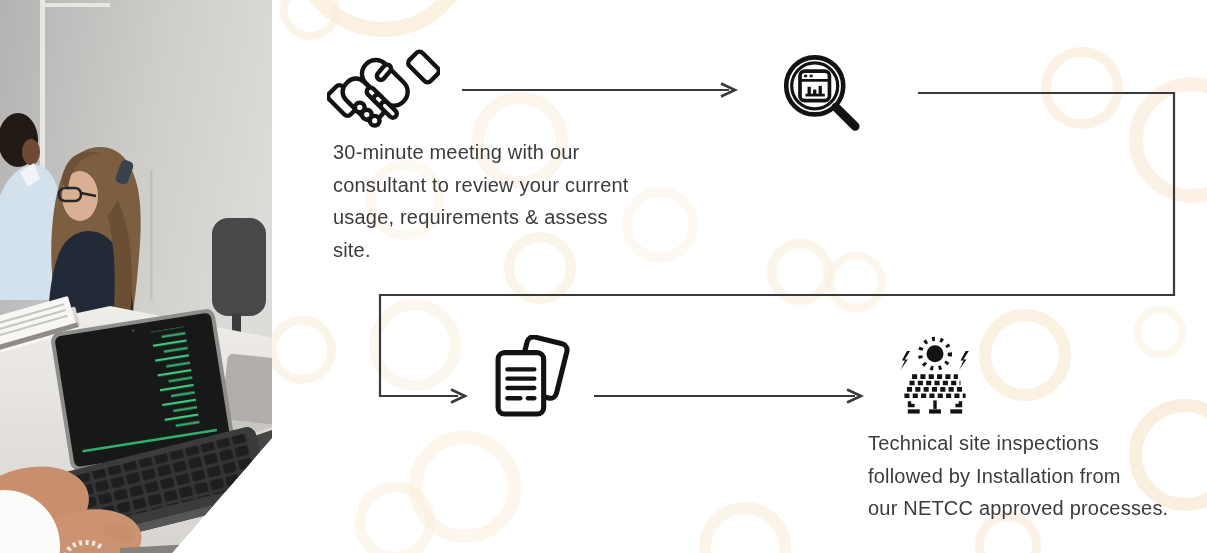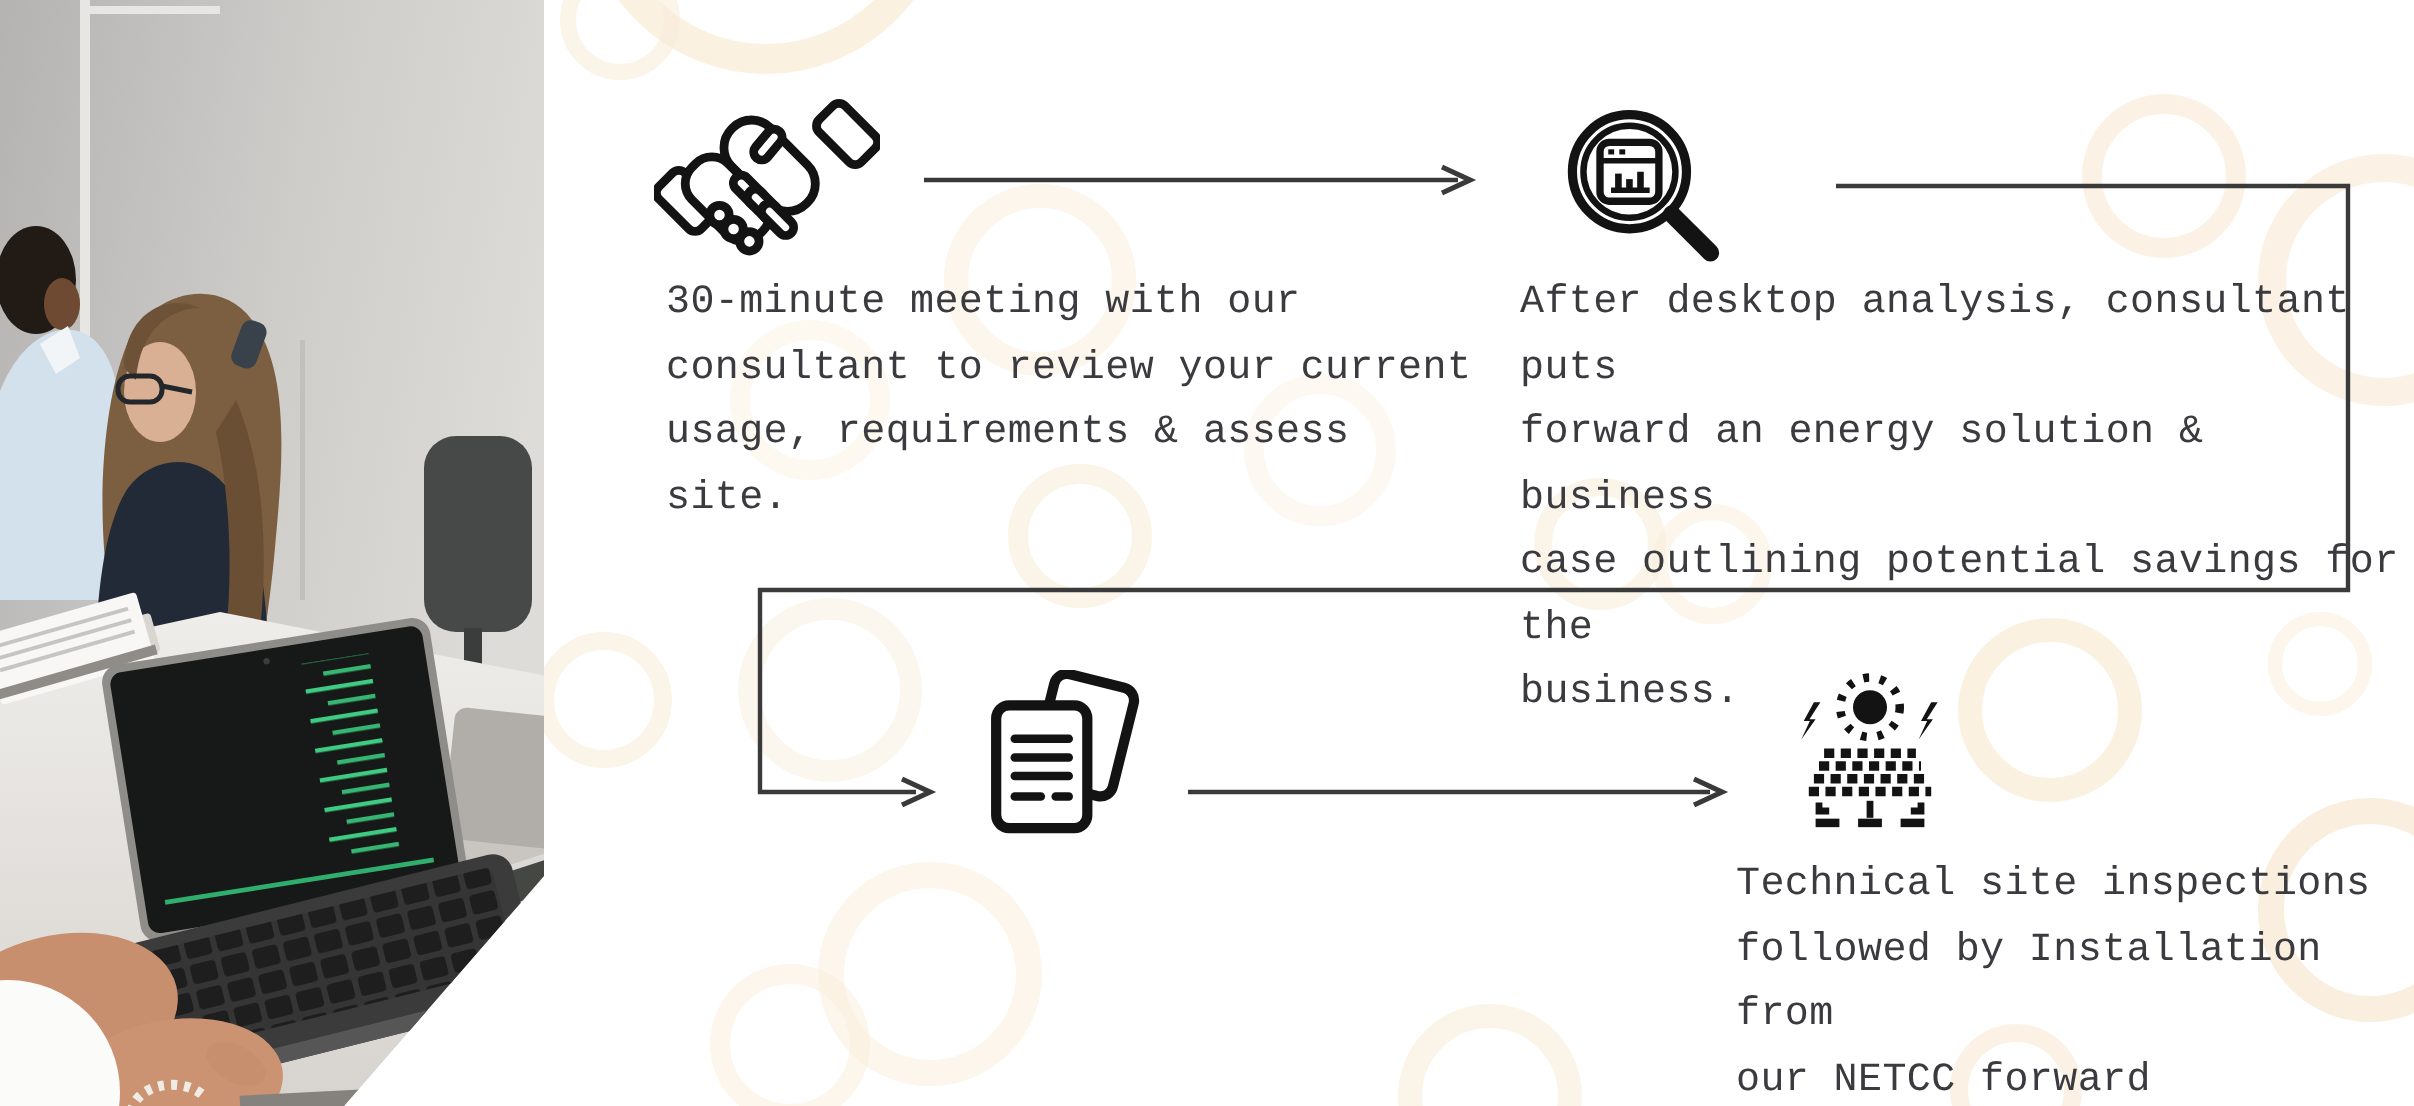--- a/index.html
+++ b/index.html
@@ -1,18 +1,18 @@
 <!DOCTYPE html>
 <html><head>
 <meta charset="utf-8">
 <style>
   html,body{margin:0;padding:0;background:#ffffff;}
   .stage{
     position:relative;width:1207px;height:553px;background:#ffffff;
-    overflow:hidden;font-family:Liberation Mono, monospace;
+    overflow:hidden;font-family:Liberation Sans, sans-serif;
   }
   .circle{position:absolute;border-radius:50%;border-style:solid;border-color:#f9edda;box-sizing:border-box;}
   .layer{position:absolute;left:0;top:0;}
   .connectors{position:absolute;left:0;top:0;z-index:2;}
   .photo-wrap{position:absolute;left:0;top:0;z-index:3;}
   .icon{position:absolute;z-index:4;}
   .step-text{
     position:absolute;z-index:4;white-space:pre-line;
     font-size:20px;line-height:32.5px;letter-spacing:0.2px;
     color:#3b3a3f;font-weight:400;
@@ -192,24 +192,20 @@
       <rect x="25" y="23" width="32" height="32" rx="5" stroke-width="4" fill="#ffffff"></rect>
       <line x1="25" y1="33" x2="57" y2="33" stroke-width="3"></line>
       <rect x="29.5" y="26.8" width="3.2" height="2.8" fill="#131313" stroke="none"></rect>
       <rect x="35.5" y="26.8" width="3.2" height="2.8" fill="#131313" stroke="none"></rect>
       <line x1="31" y1="49" x2="52" y2="49" stroke-width="3"></line>
       <line x1="35" y1="48" x2="35" y2="40" stroke-width="3.6"></line>
       <line x1="41" y1="48" x2="41" y2="43" stroke-width="3.6"></line>
       <line x1="47" y1="48" x2="47" y2="39" stroke-width="3.6"></line>
     </g>
   </svg>
-  <div id="text-step2" class="step-text">After desktop analysis, consultant puts
-forward an energy solution &amp; business
-case outlining potential savings for the
-business.</div>
 
   <svg id="icon-step3" class="icon" width="93" height="93" viewBox="0 0 100 100">
     <g stroke="#131313" stroke-linejoin="round" fill="#ffffff">
       <rect x="38" y="5" width="44" height="60" rx="7" stroke-width="5.5" transform="rotate(14 60 35)"></rect>
       <rect x="13" y="19" width="49" height="66" rx="7" stroke-width="5.5"></rect>
       <g stroke-width="4.6" stroke-linecap="round">
         <line x1="23" y1="37" x2="52" y2="37"></line>
         <line x1="23" y1="47" x2="52" y2="47"></line>
         <line x1="23" y1="57" x2="52" y2="57"></line>
         <line x1="23" y1="68" x2="37" y2="68"></line>
@@ -233,15 +229,15 @@
       <path d="M30 79 v5 h6"></path>
       <path d="M90 79 v5 h-6"></path>
       <line x1="60" y1="78" x2="60" y2="88"></line>
       <line x1="28" y1="91" x2="42" y2="91" stroke-width="5"></line>
       <line x1="53" y1="91" x2="67" y2="91" stroke-width="5"></line>
       <line x1="78" y1="91" x2="92" y2="91" stroke-width="5"></line>
     </g>
   </svg>
   <div id="text-step4" class="step-text">Technical site inspections
 followed by Installation from
-our NETCC forward installers.</div>
+our NETCC approved processes.</div>
 
 </div>
 
 </body></html>

